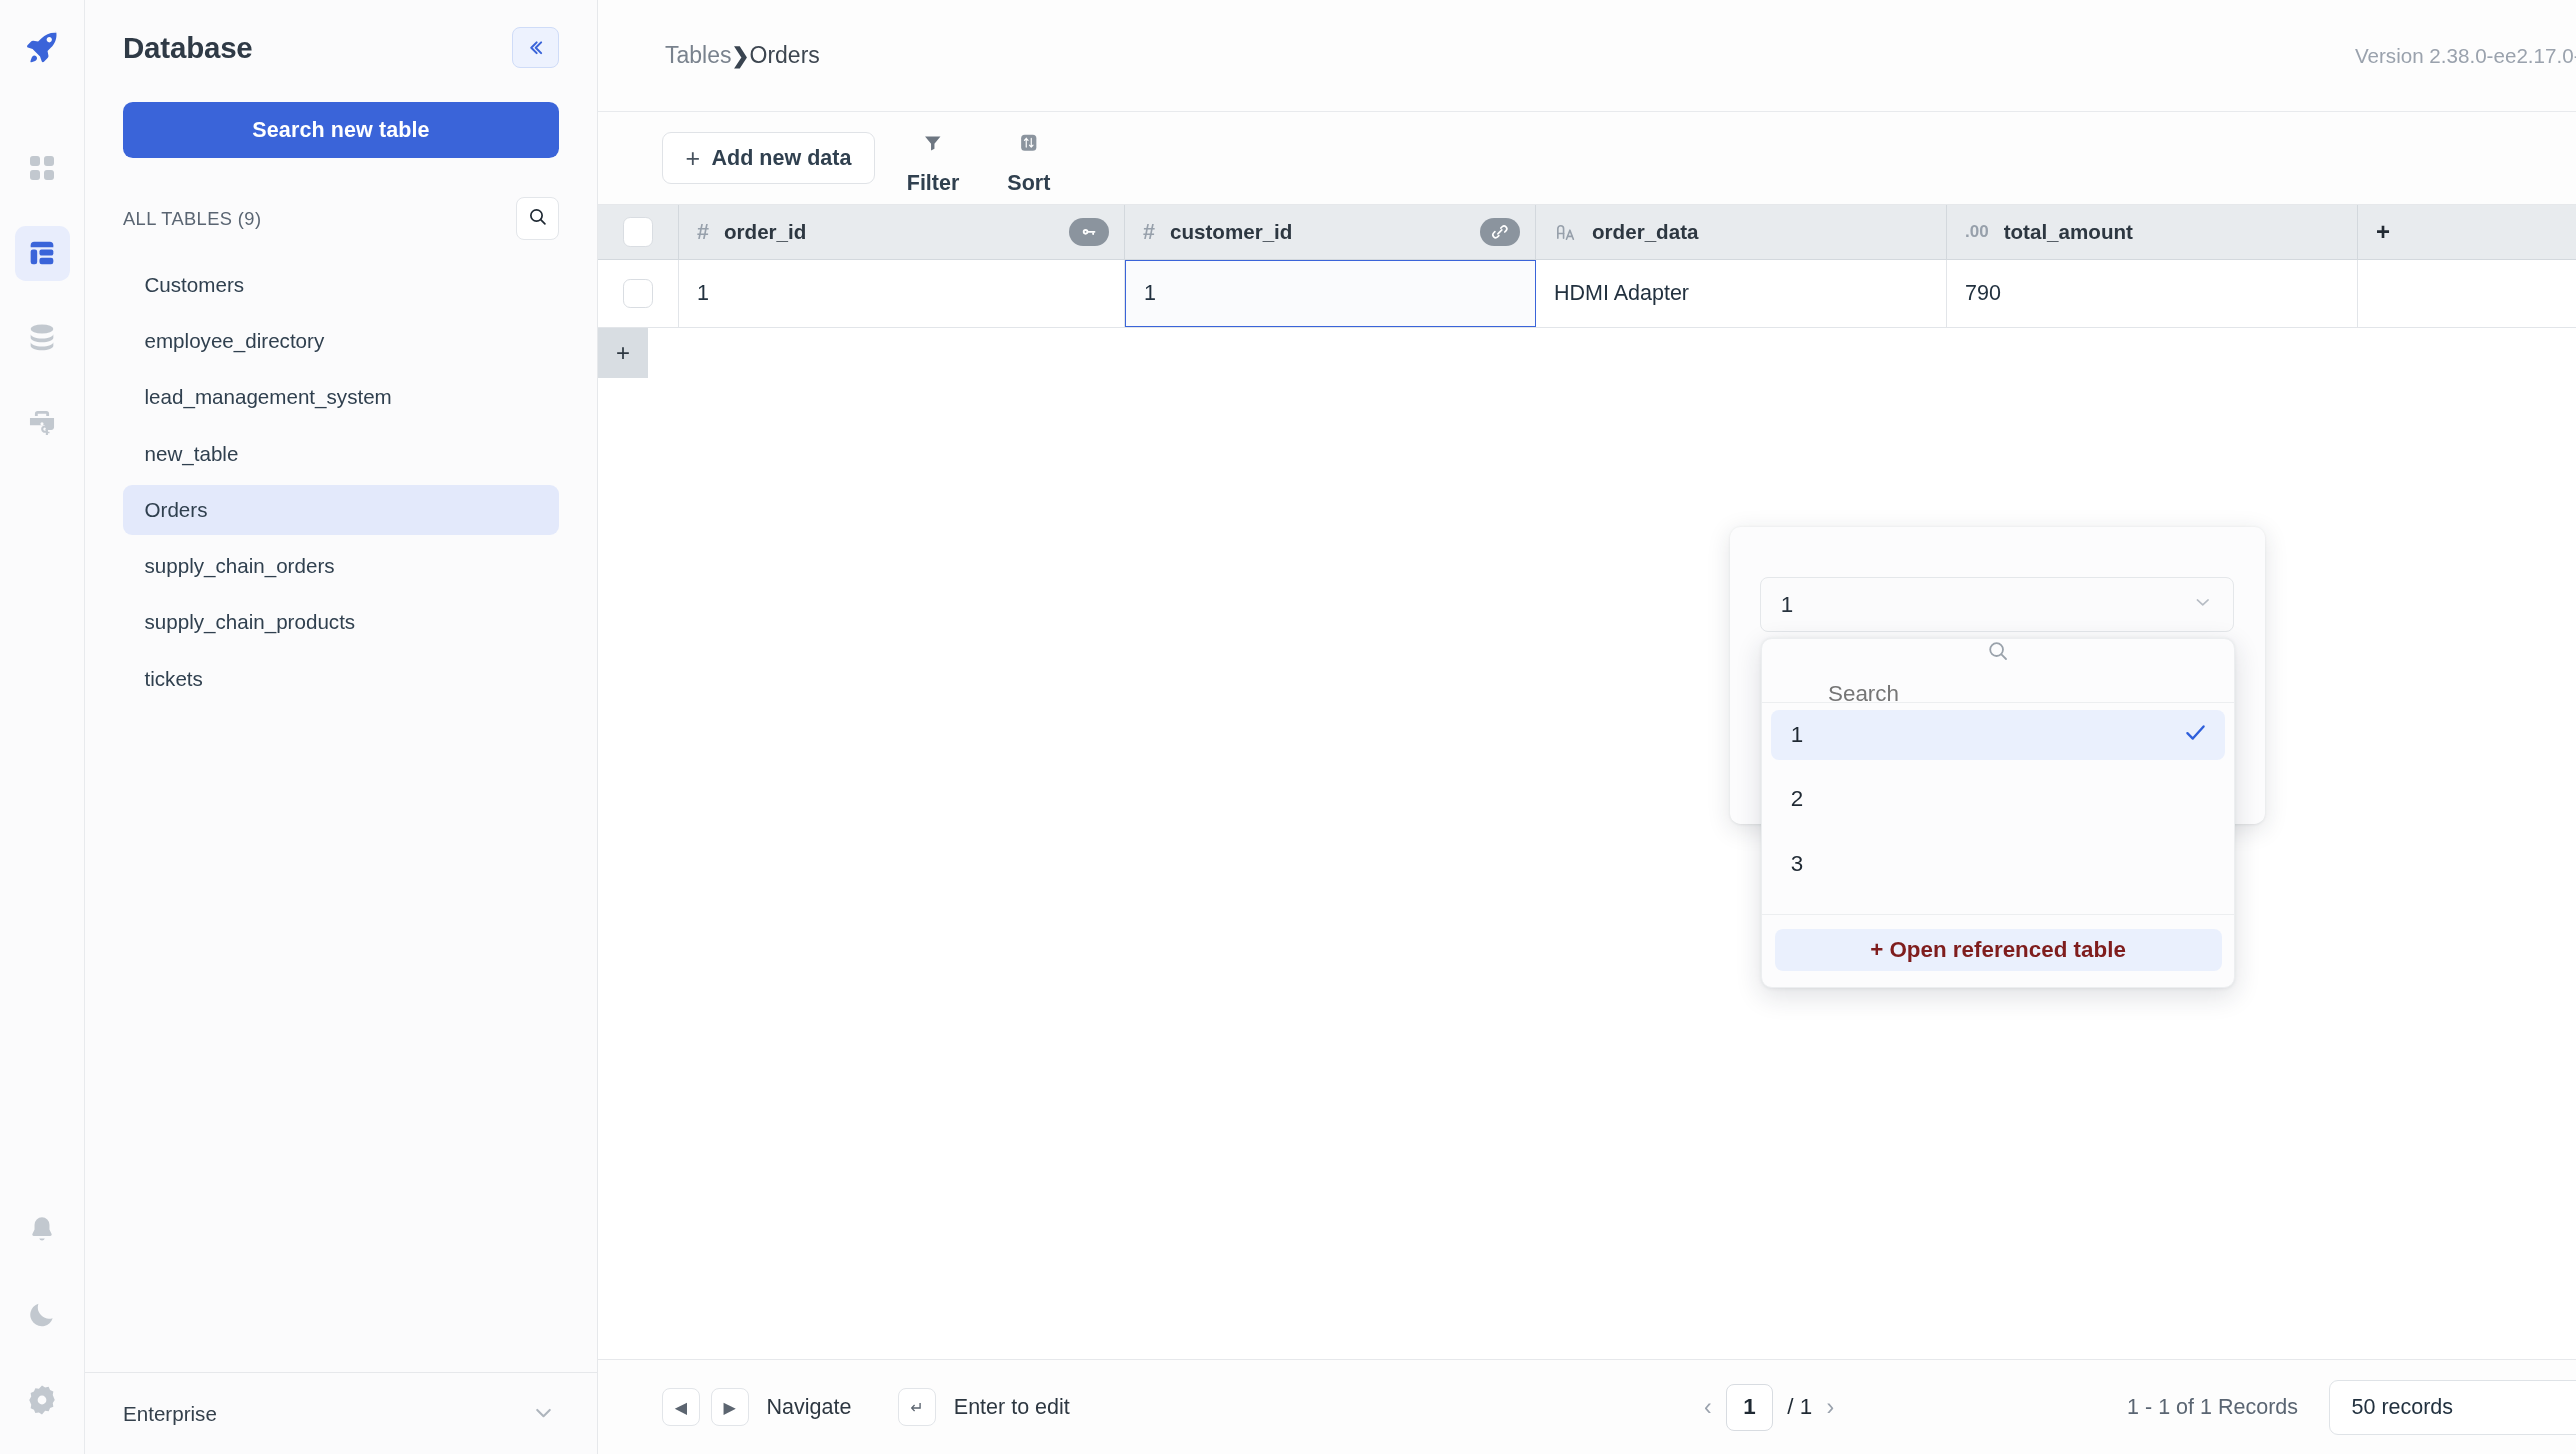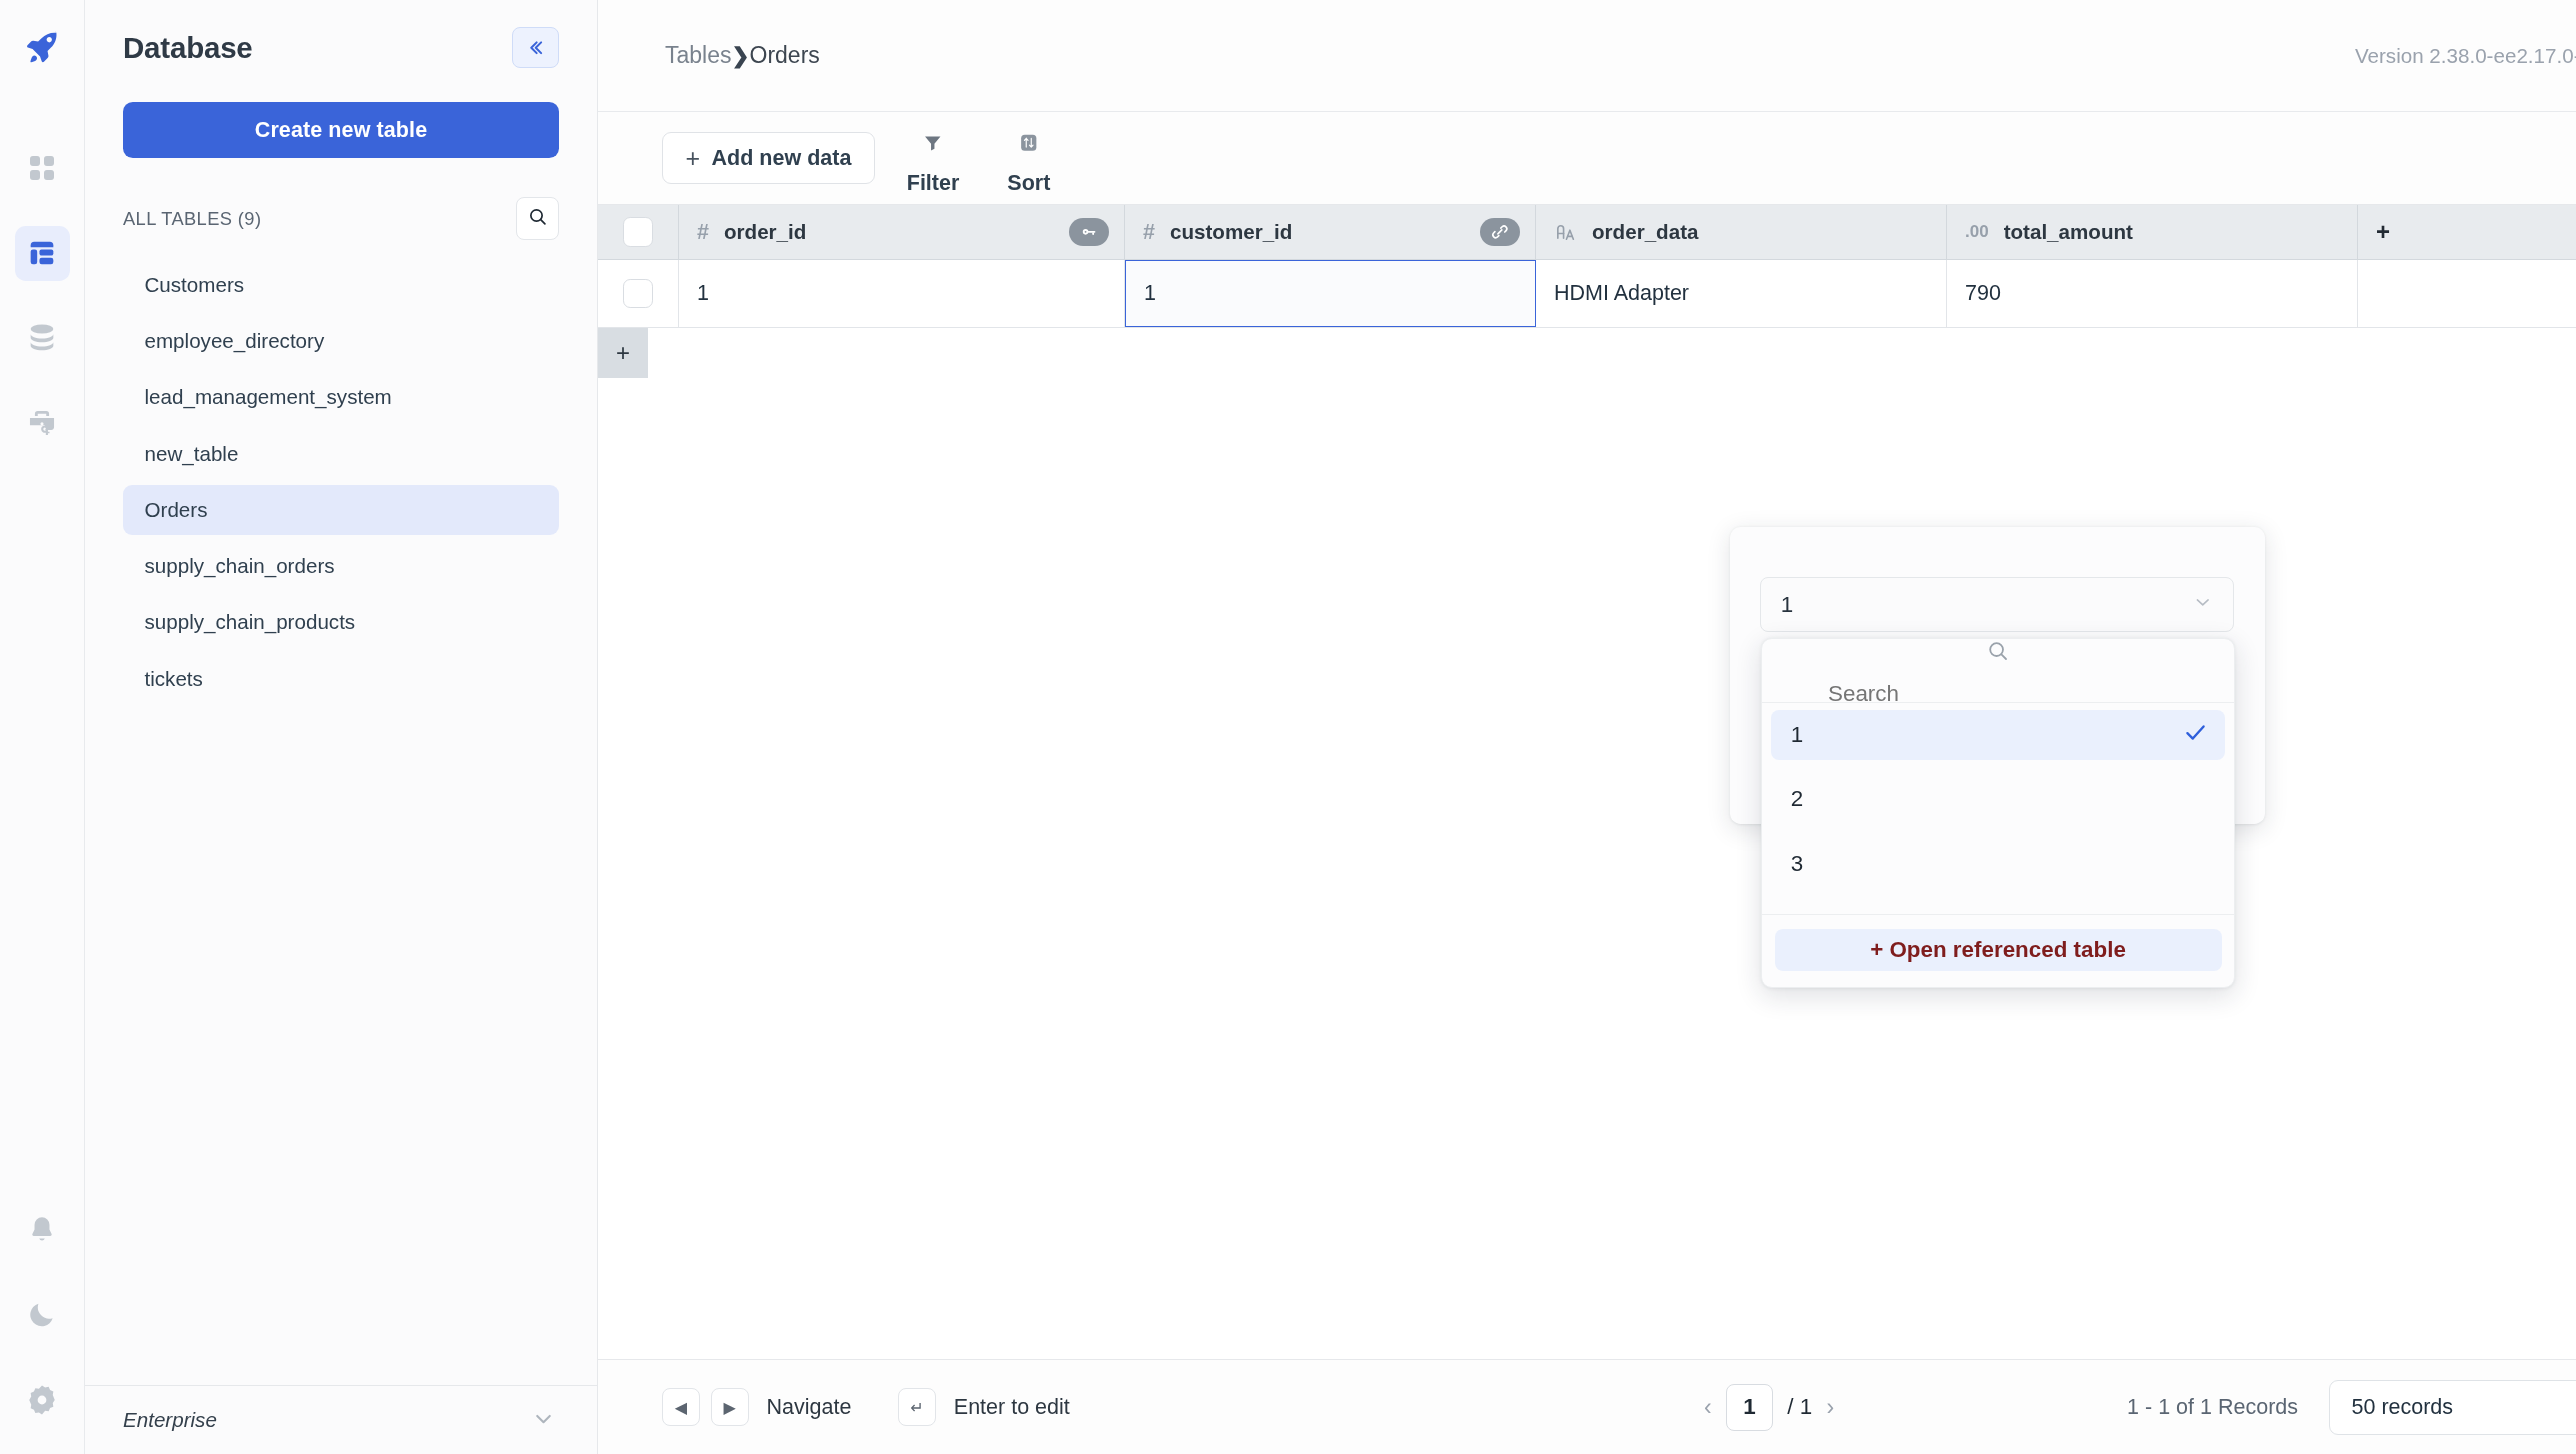--- a/index.html
+++ b/index.html
@@ -74,24 +74,23 @@
     height: 50px; border-radius: 9px;
     display: flex; align-items: center;
     padding-left: 21.5px;
     font-size: 20.6px; color: #30404f;
     margin-bottom: 6.3px;
   }
   .table-item.selected { background: #e3e9fb; }
   .sb-footer {
     margin-top: auto;
     border-top: 0.9px solid #e6e8eb;
-    height: 69px;
+    height: 82px;
     display: flex; align-items: center; justify-content: space-between;
     padding: 0 41px 0 38px;
-    font-style: italic;
   }
   .sb-footer-label { font-size: 20.6px; color: #34404c; }
 
   
   .main { flex: 1 1 auto; height: 1454px; display: flex; flex-direction: column; position: relative; background:#fff; }
 
   .topbar {
     height: 112px; flex: 0 0 112px;
     border-bottom: 0.9px solid #e8eaed;
     display: flex; align-items: center; justify-content: space-between;
@@ -325,21 +324,21 @@
     <div class="sb-header">
       <div class="sb-title">Database</div>
       <div class="collapse-btn">
         <svg width="21.5" height="21.5" viewBox="0 0 24 24" fill="none" stroke="#3a64d9" stroke-width="2.3" stroke-linecap="round" stroke-linejoin="round">
           <polyline points="13,6 7,12 13,18"></polyline>
           <polyline points="18,6 12,12 18,18"></polyline>
         </svg>
       </div>
     </div>
 
-    <div class="create-btn">Create new table</div>
+    <div class="create-btn">Search new table</div>
 
     <div class="sb-alltables">
       <div class="sb-alltables-label">ALL TABLES (9)</div>
       <div class="sb-search-btn">
         <span>
           <svg width="21.5" height="21.5" viewBox="0 0 24 24" fill="none" stroke="#1f2933" stroke-width="1.9" stroke-linecap="round">
             <circle cx="10.6" cy="10.6" r="6.3"></circle>
               <line x1="15.3" y1="15.3" x2="20" y2="20"></line>
           </svg>
         </span>

